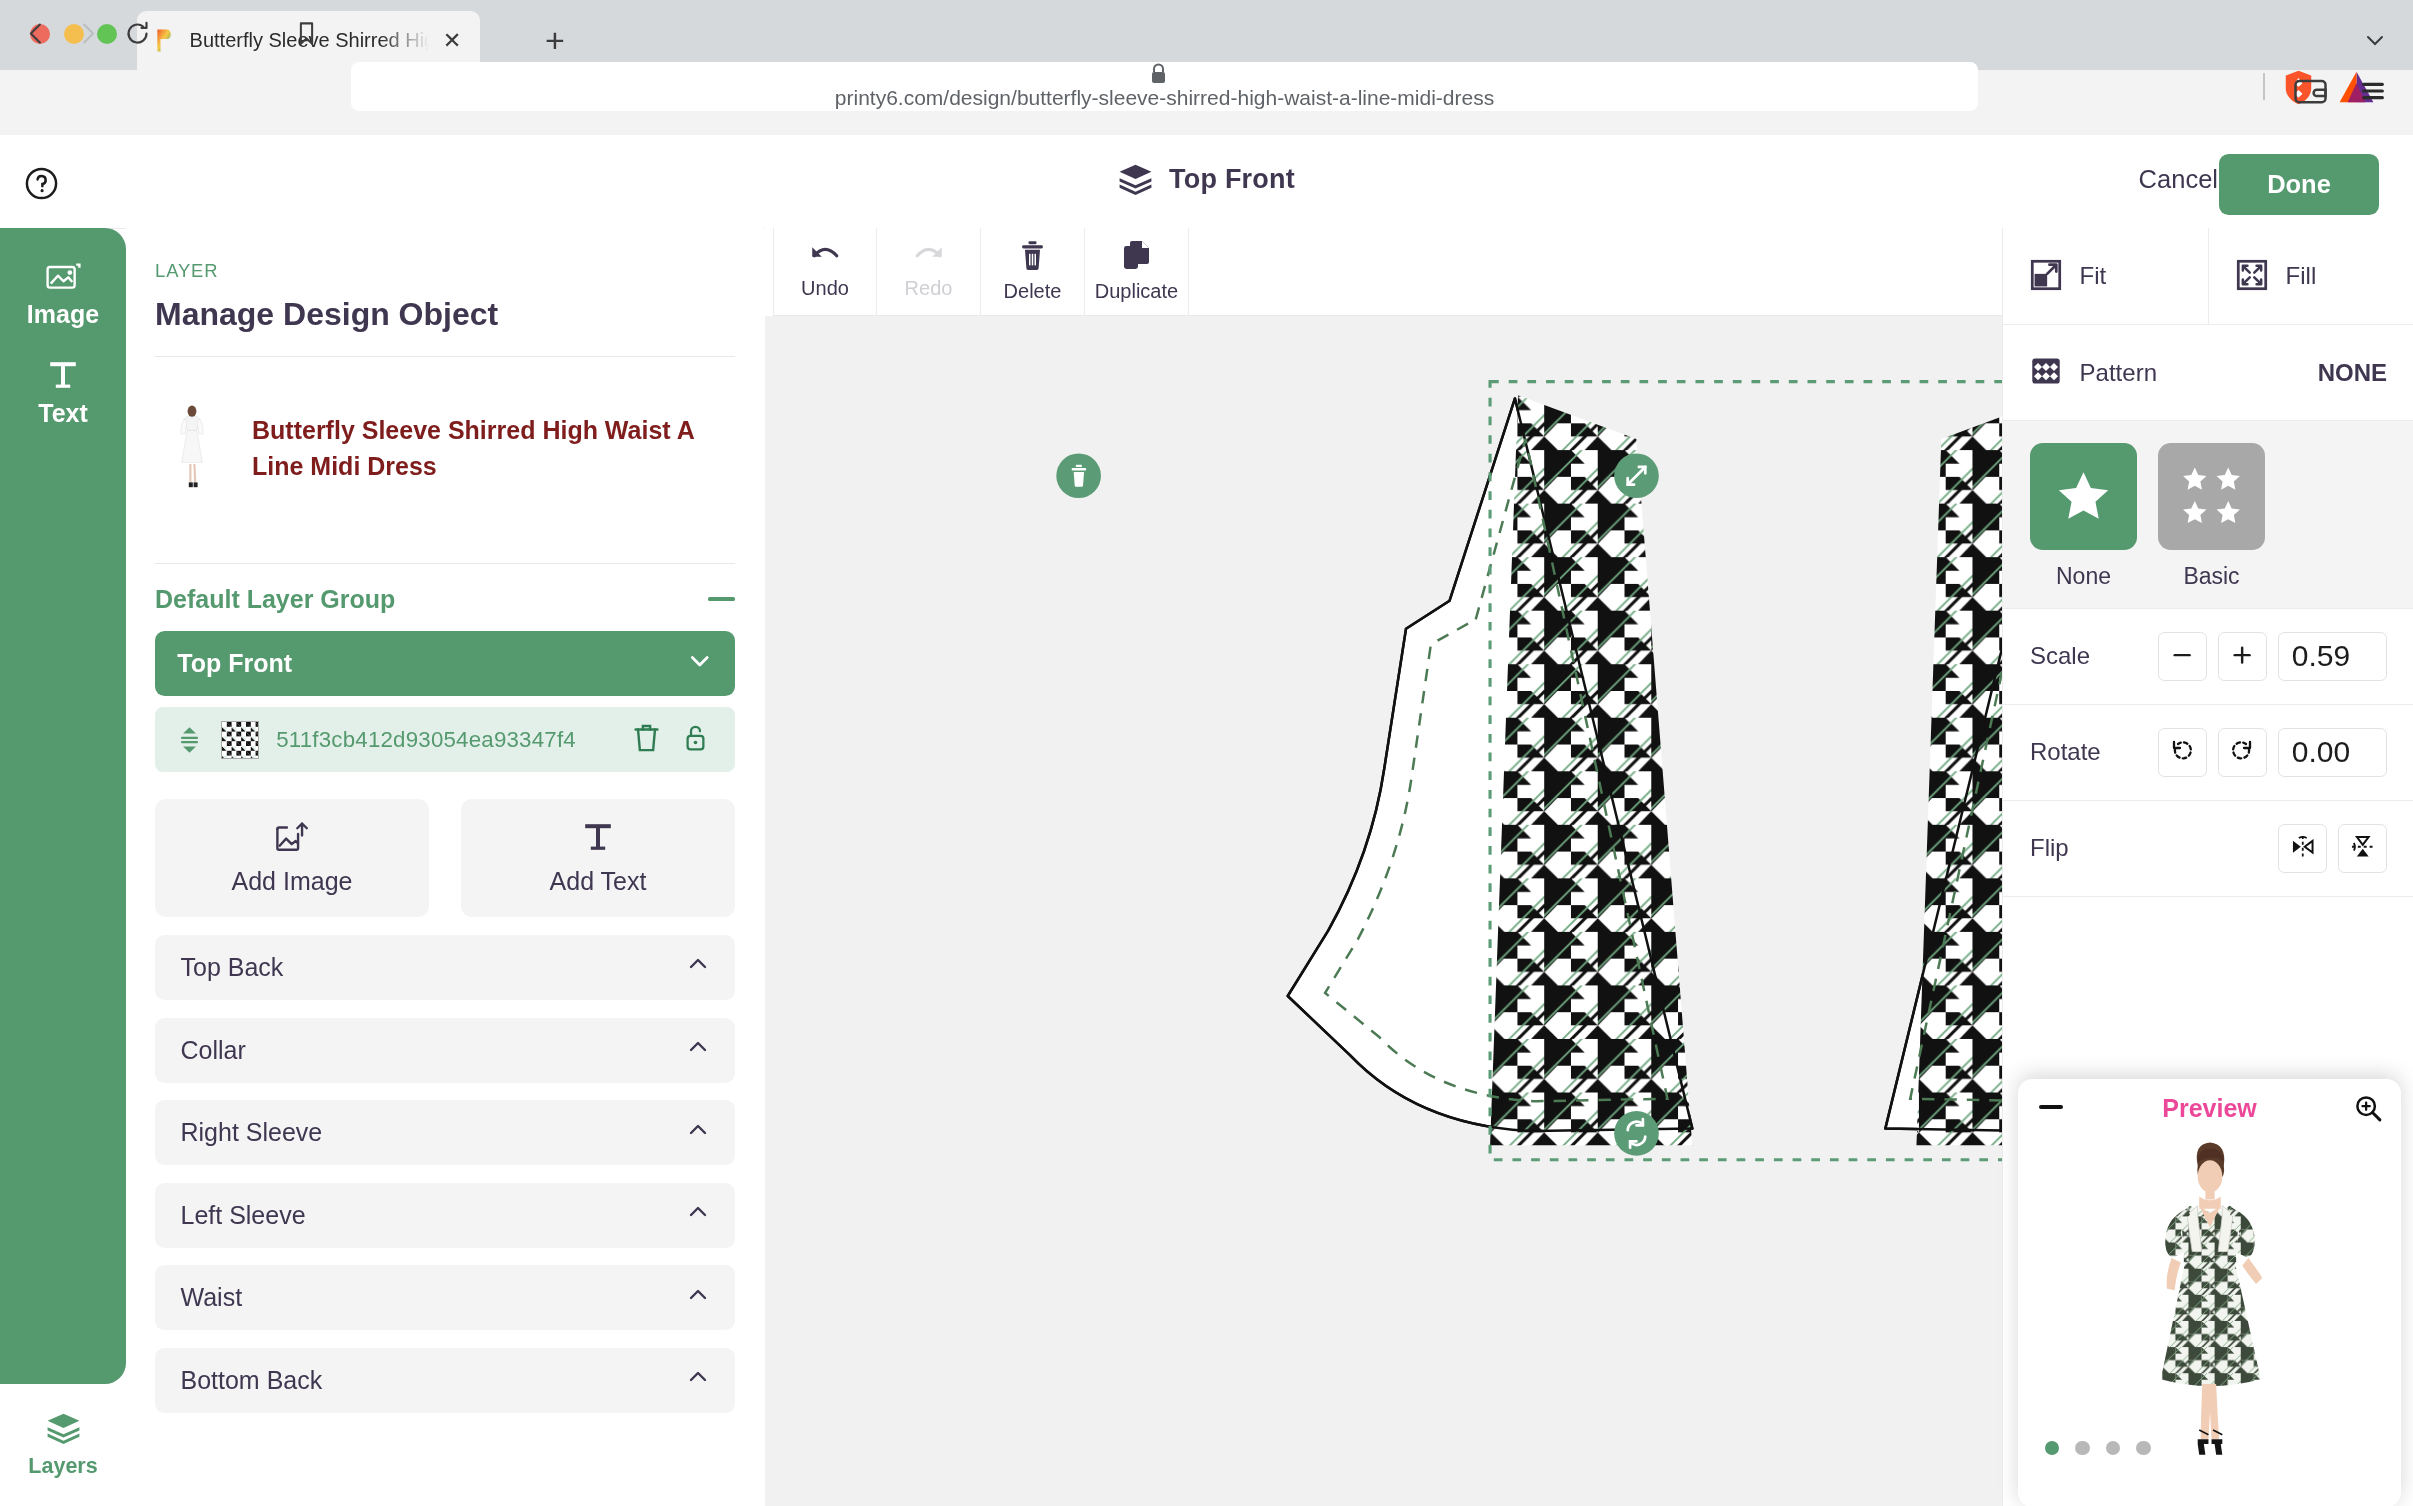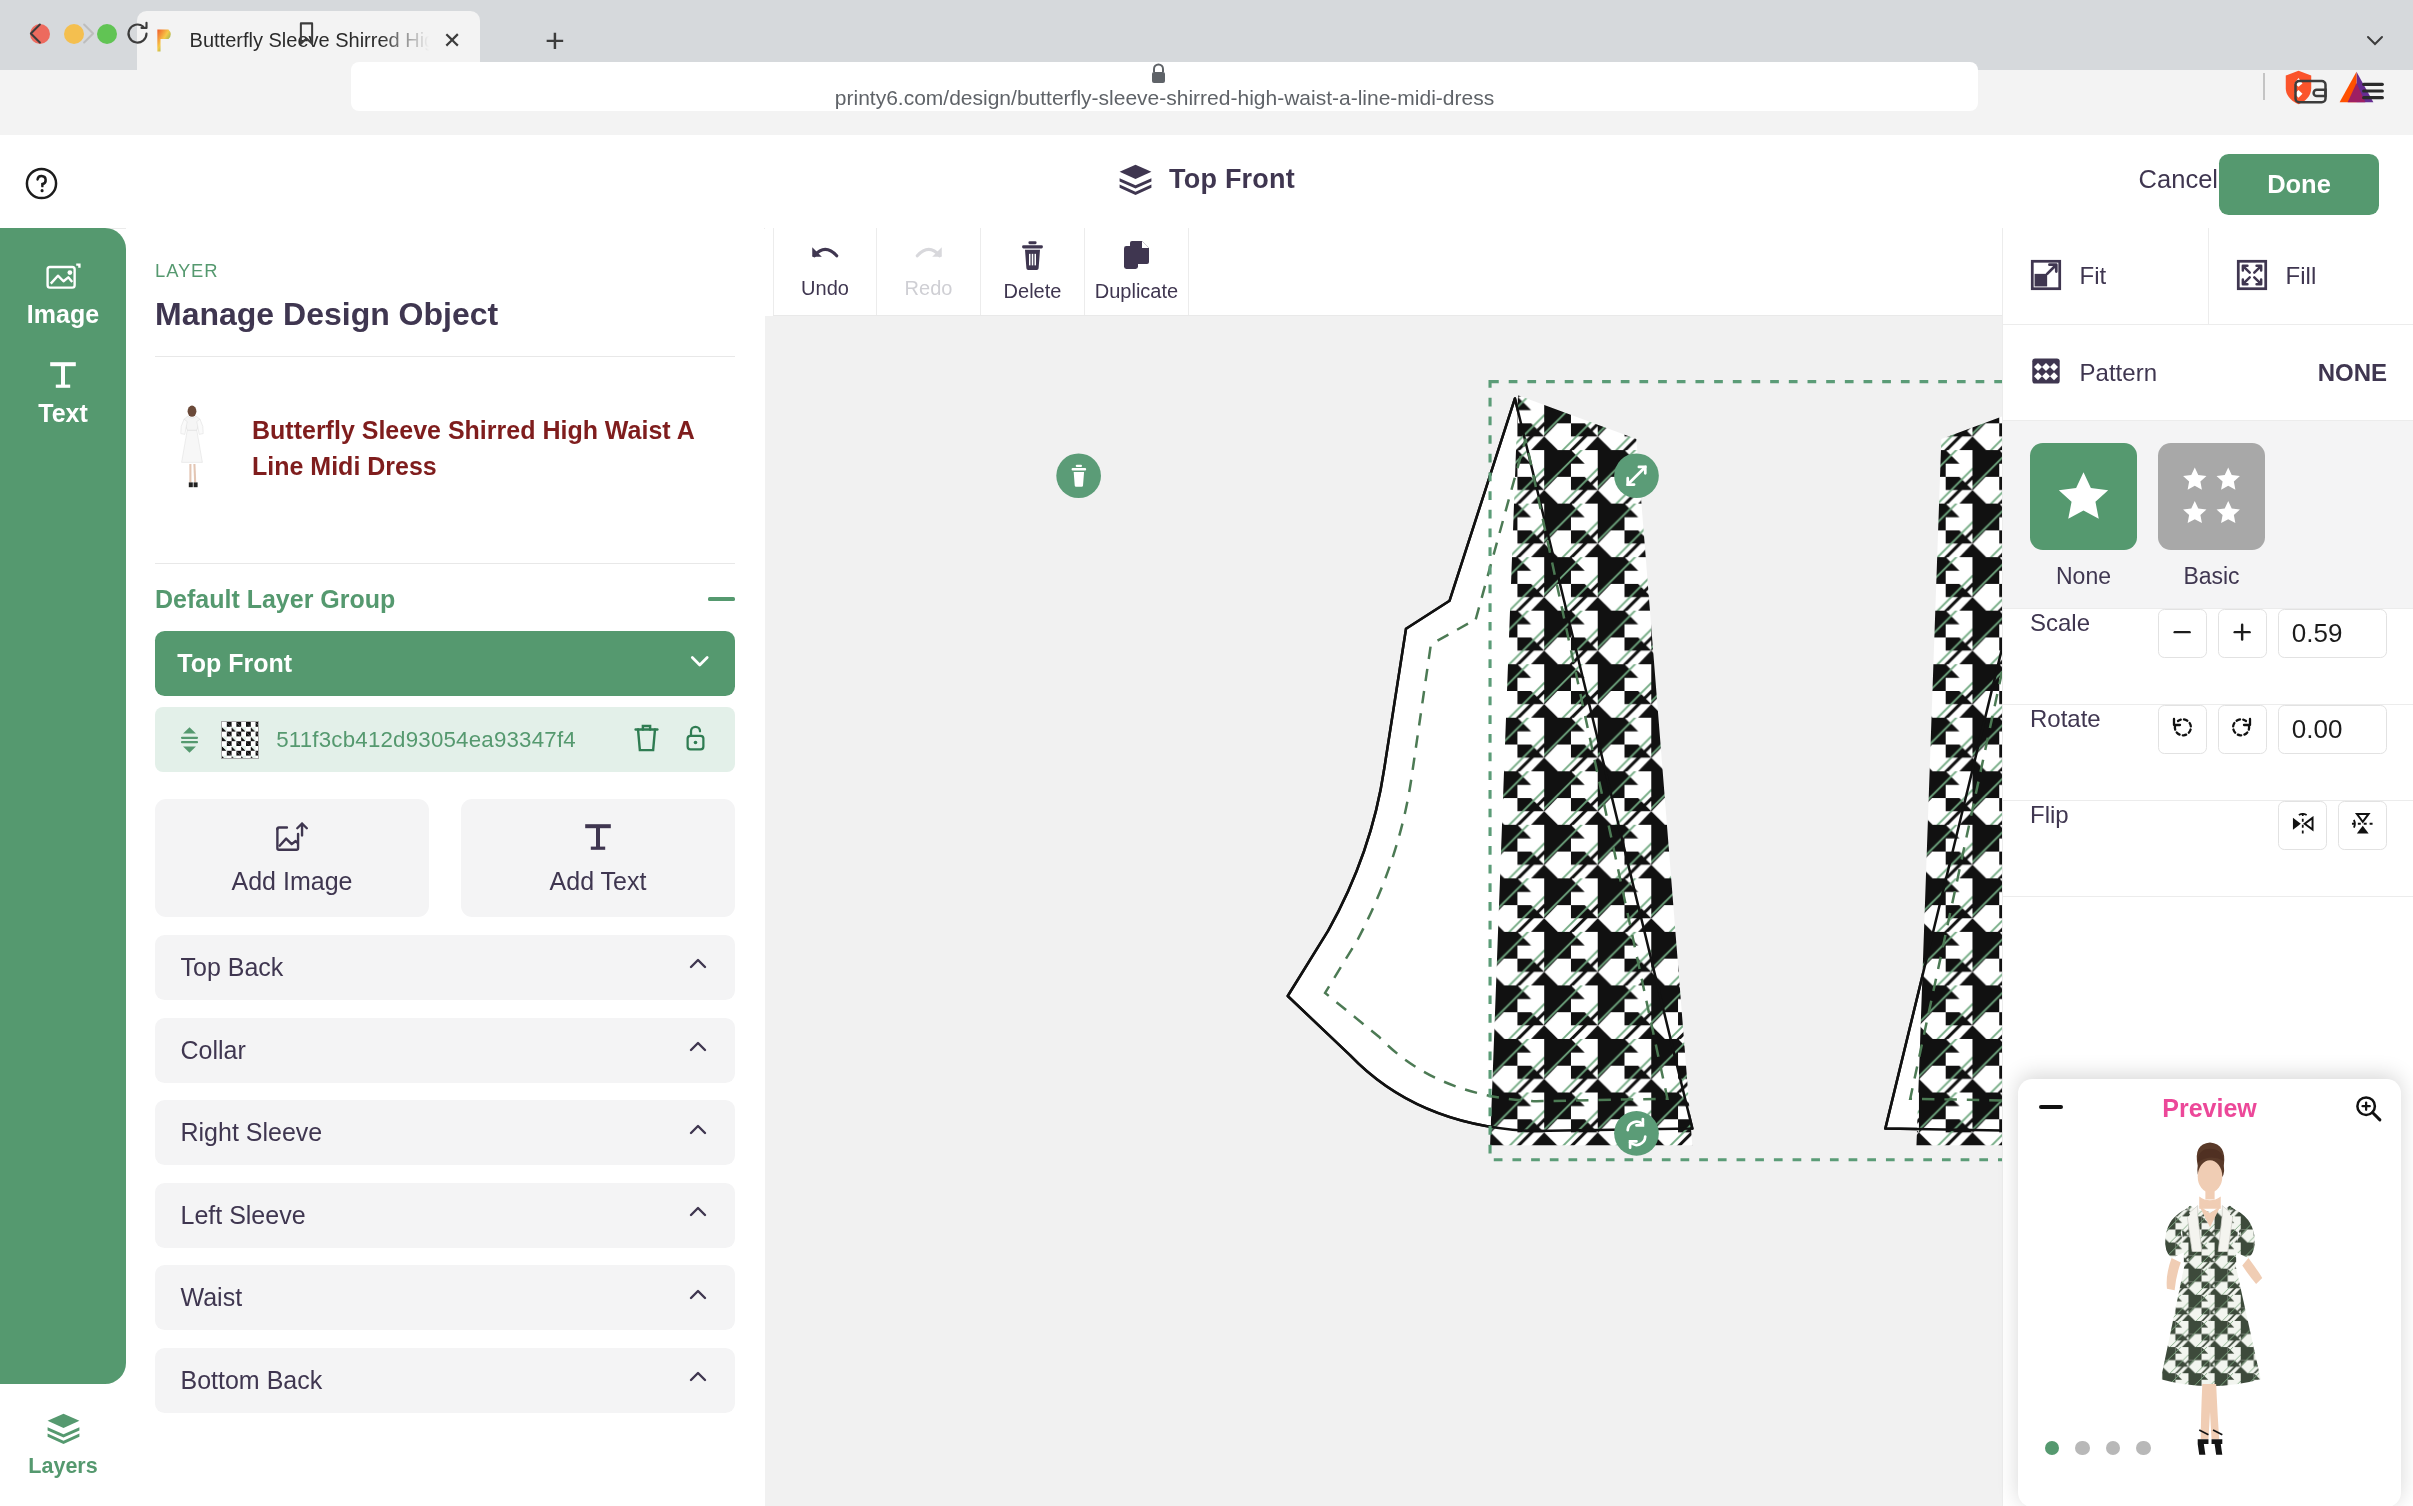--- a/index.html
+++ b/index.html
@@ -238,34 +238,34 @@
   .sw { width: 107px; cursor: pointer; }
   .sw-box {
     width: 107px; height: 107px; border-radius: 12.8px;
     display: flex; align-items: center; justify-content: center;
   }
   .sw-box.sel { background: #55996f; }
   .sw-box.unsel { background: #a8a8a8; }
   .sw-lbl { margin-top: 12.8px; font-size: 23px; color: #3f3650; text-align: center; }
 
   .ctrl-row {
-    display: flex; align-items: flex-start; min-height: 96px;
+    display: flex; align-items: center; min-height: 96px;
     padding: 0 27px; border-bottom: 0.8px solid #ececec;
   }
   .ctrl-lbl { font-size: 24px; color: #3f3650; flex: 0 0 auto; }
   .ctrl-right { margin-left: auto; display: flex; align-items: center; gap: 11.2px; }
   .stepper {
     width: 49px; height: 49px; border: 0.8px solid #e2e2e2; border-radius: 6.4px;
     background: #fff; display: flex; align-items: center; justify-content: center;
     cursor: pointer; font-family: inherit;
   }
   .numfield {
     width: 109px; height: 49px; border: 0.8px solid #e2e2e2; border-radius: 6.4px;
     background: #fff; display: flex; align-items: center; padding-left: 12.8px;
-    font-size: 26px; color: #1c1c1c;
+    font-size: 30px; color: #1c1c1c;
   }
 
   
   .preview-card {
     position: absolute; left: 2018px; top: 1079px; width: 383px; height: 428px;
     background: #ffffff; border-radius: 14.4px;
     box-shadow: 0 -3.2px 21px rgba(0,0,0,.16);
     overflow: hidden;
   }
   .pv-head {

